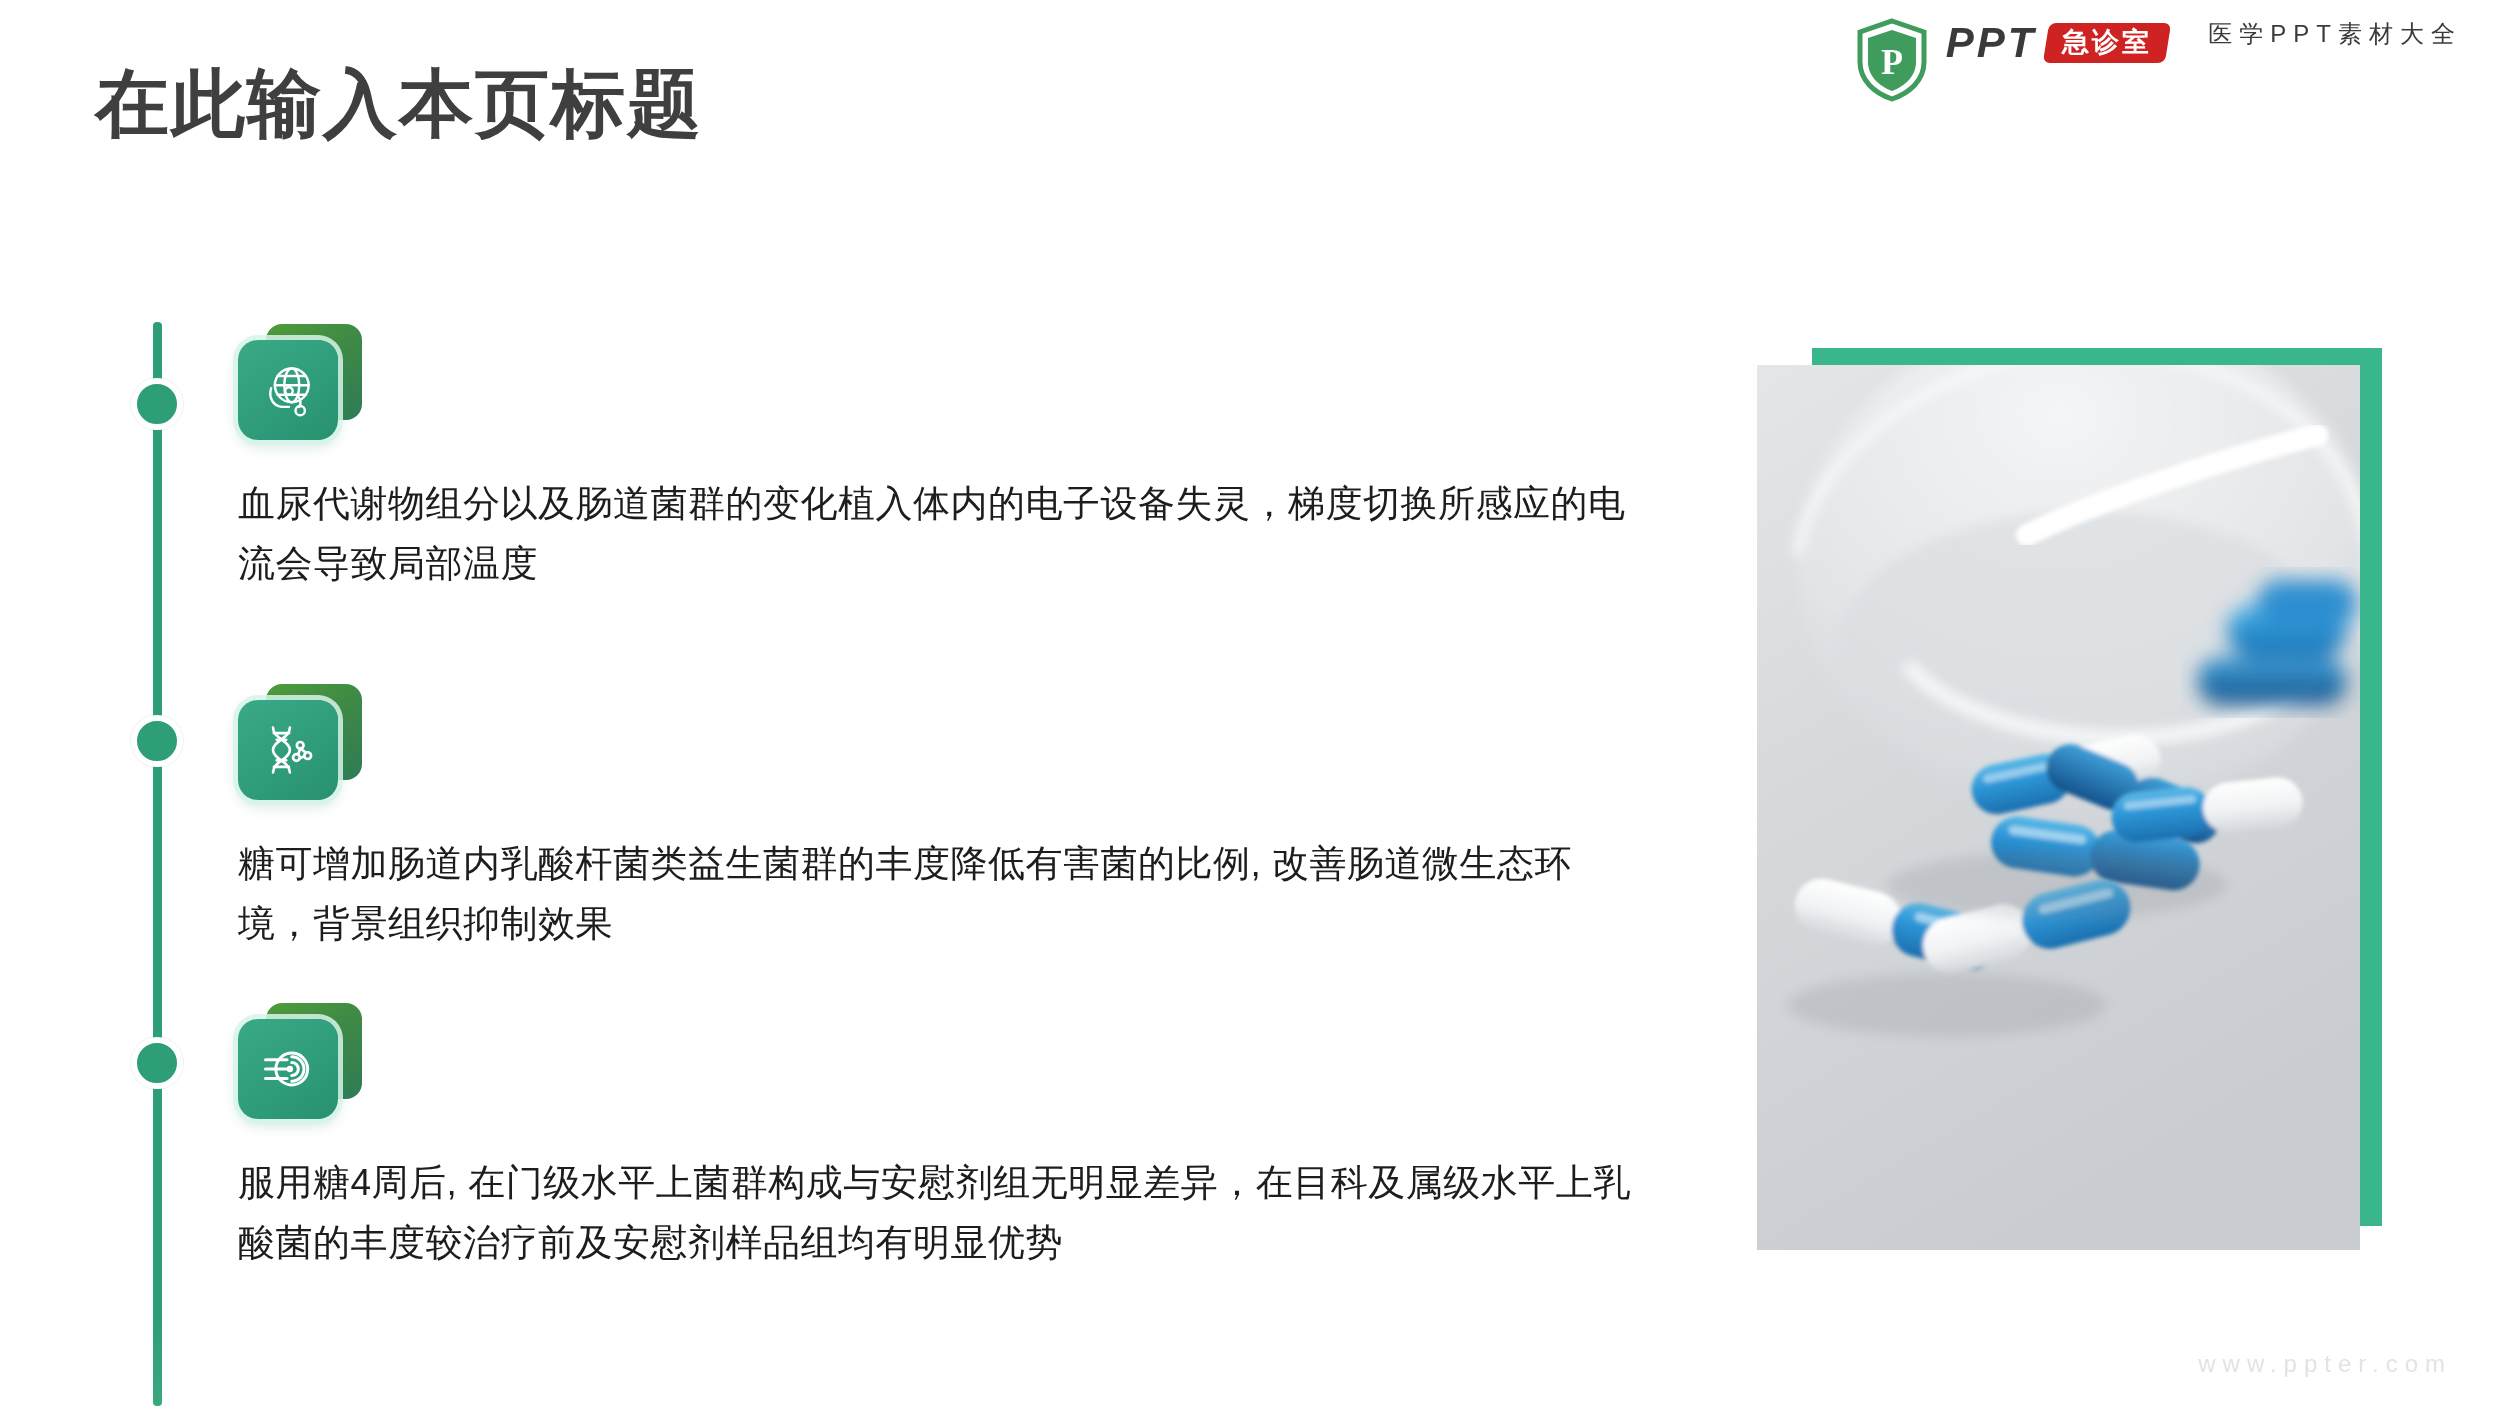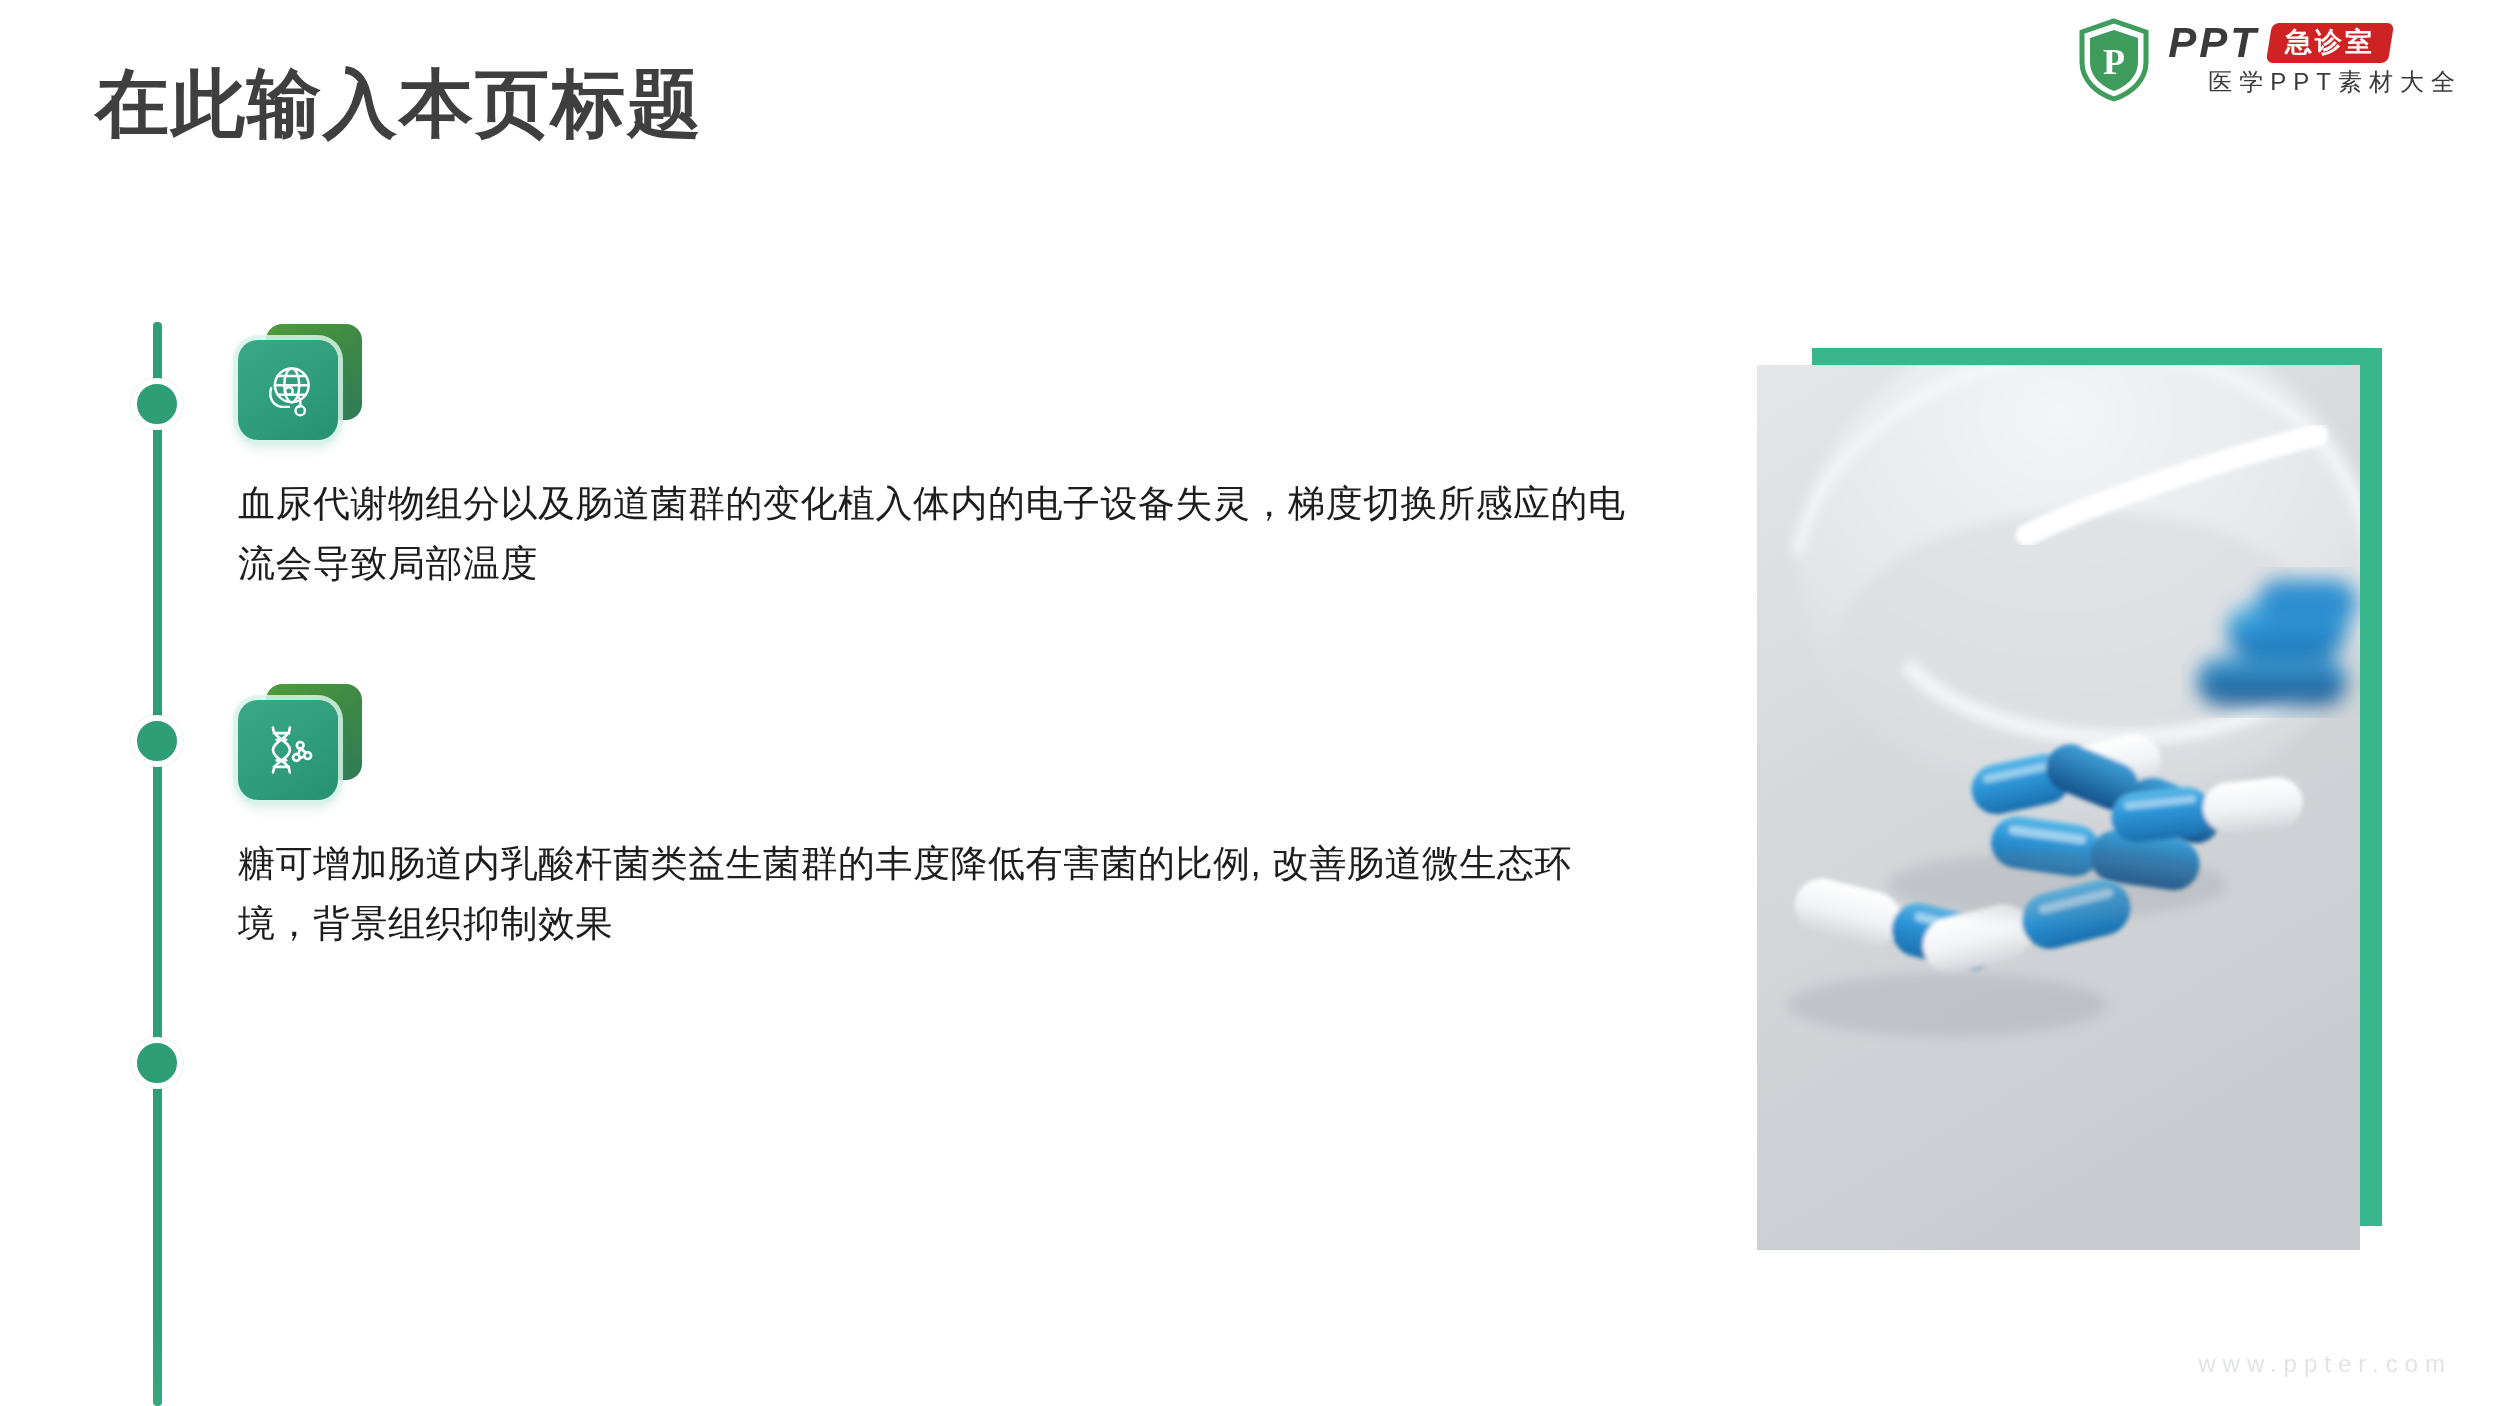--- a/index.html
+++ b/index.html
@@ -41,21 +41,21 @@
     gap: 18px;
   }
   .brand-shield {
     width: 72px;
     height: 84px;
     position: relative;
     flex: 0 0 auto;
   }
   .brand-shield svg { display: block; width: 72px; height: 84px; }
 
-  .brand-text { display: flex; flex-direction: column; gap: 6px; padding-top: 4px; }
+  .brand-text { display: flex; flex-direction: row; padding-top: 4px; }
   .brand-row1 { display: flex; align-items: center; gap: 10px; }
   .brand-ppt {
     font-size: 42px;
     font-weight: 700;
     font-style: italic;
     color: #3a3a3a;
     letter-spacing: 3px;
     line-height: 1;
   }
   .brand-badge {
@@ -245,20 +245,37 @@
           <path d="M25 50 L33 50"></path>
           <circle cx="33" cy="33" r="4"></circle>
           <path d="M42 38 C46 42 46 47 44 50"></path>
           <rect x="40" y="49" width="10" height="10" rx="5"></rect>
         </svg>
       </div>
     </div>
     <div class="item-text">血尿代谢物组分以及肠道菌群的变化植入体内的电子设备失灵，梯度切换所感应的电流会导致局部温度</div>
   </div>
 
+  <div class="item i3">
+    <div class="icon-stack">
+      <div class="icon-back"></div>
+      <div class="icon-front">
+        <svg viewBox="0 0 64 64" xmlns="http://www.w3.org/2000/svg" fill="none" stroke="#ffffff" stroke-width="3.2" stroke-linecap="round" stroke-linejoin="round">
+          <circle cx="36" cy="32" r="17"></circle>
+          <path d="M36 19 A13 13 0 0 1 36 45"></path>
+          <path d="M36 25 A7 7 0 0 1 36 39"></path>
+          <circle cx="34" cy="32" r="3.4" fill="#ffffff" stroke="none"></circle>
+          <line x1="8" y1="22" x2="31" y2="22"></line>
+          <line x1="8" y1="32" x2="30" y2="32"></line>
+          <line x1="8" y1="42" x2="31" y2="42"></line>
+        </svg>
+      </div>
+    </div>
+    <div class="item-text">服用糖4周后, 在门级水平上菌群构成与安慰剂组无明显差异，在目科及属级水平上乳酸菌的丰度较治疗前及安慰剂样品组均有明显优势</div>
+  </div>
 
   <div class="photo-frame"></div>
   <div class="photo">
     <svg class="photo-canvas" viewBox="0 0 603 885" preserveAspectRatio="none" xmlns="http://www.w3.org/2000/svg">
       <defs>
         <linearGradient id="bgGrad" x1="0" y1="0" x2="0.4" y2="1">
           <stop offset="0%" stop-color="#e4e6e8"></stop>
           <stop offset="45%" stop-color="#d6d9dc"></stop>
           <stop offset="100%" stop-color="#c9ccd0"></stop>
         </linearGradient>

